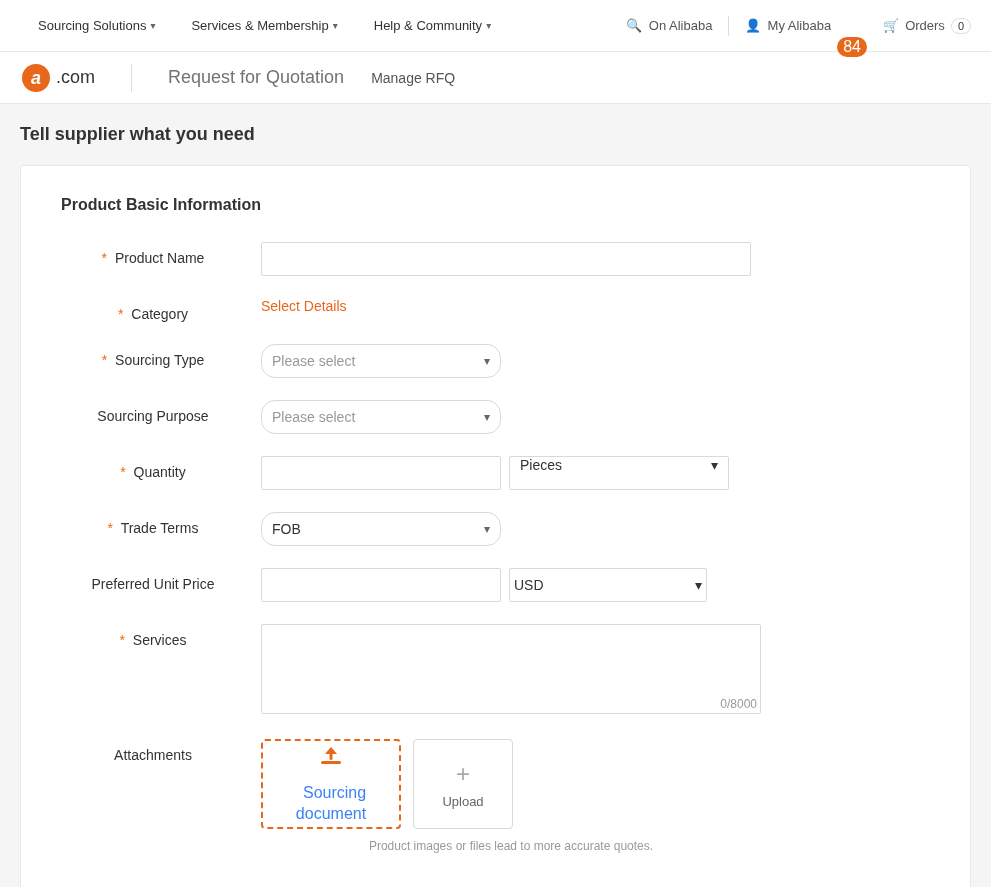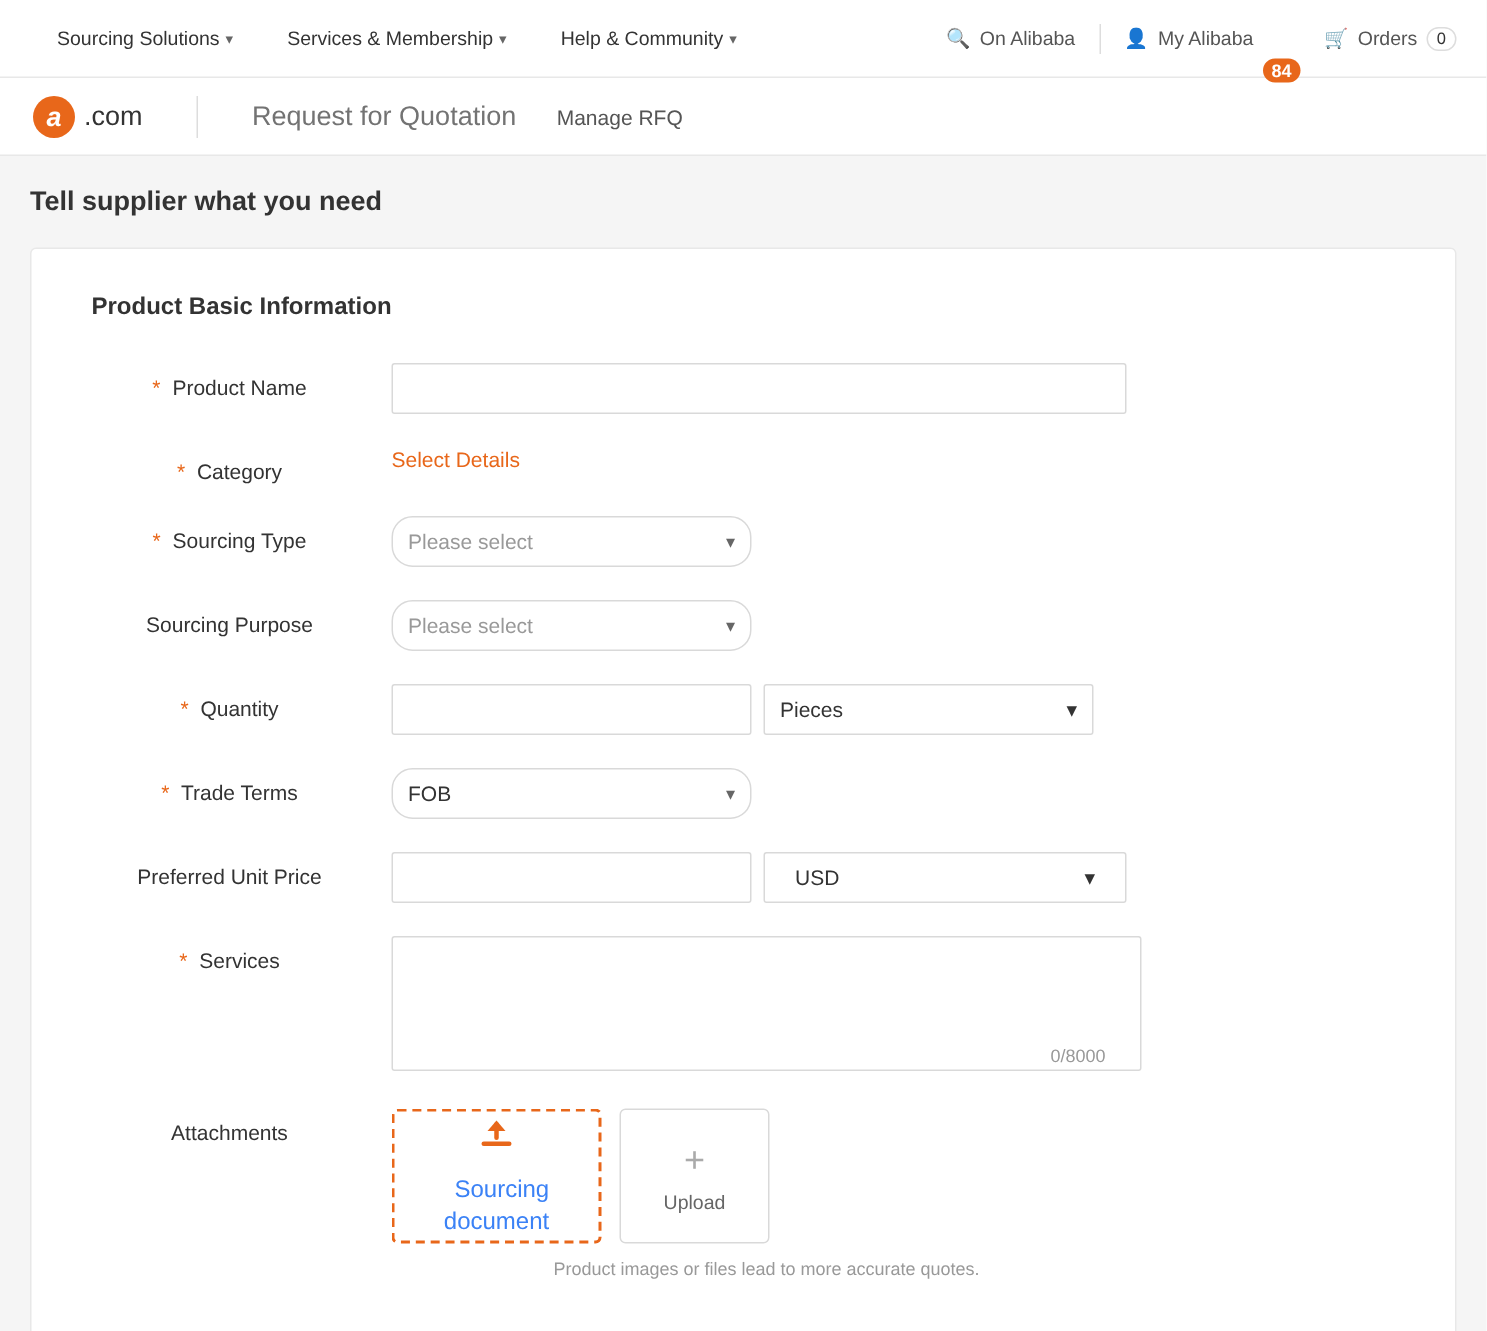--- a/index.html
+++ b/index.html
@@ -39,22 +39,22 @@
       gap: 16px;
     }
     .nav-search { display: flex; align-items: center; gap: 6px; color: #555; font-size: 13px; cursor: pointer; }
     .nav-divider { width: 1px; height: 20px; background: #ddd; }
     .nav-myalibaba { display: flex; align-items: center; gap: 6px; font-size: 13px; color: #555; cursor: pointer; }
     .badge {
       background: #e8671a;
       color: #fff;
       border-radius: 10px;
       padding: 1px 6px;
-      font-size: 12px;
-      font-weight: bold;
+      font-size: 16px;
+      font-weight: normal;
       margin-top: 42px;
     }
     .nav-orders { display: flex; align-items: center; gap: 6px; font-size: 13px; color: #555; cursor: pointer; }
     .orders-badge {
       background: #fff;
       color: #333;
       border: 1px solid #ddd;
       border-radius: 10px;
       padding: 1px 6px;
       font-size: 11px;
@@ -180,21 +180,20 @@
       height: 34px;
       border: 1px solid #d9d9d9;
       border-radius: 2px;
       padding: 0 10px;
       font-size: 14px;
       color: #333;
       outline: none;
     }
     .unit-select {
       display: flex;
-      align-items: center;
       width: 220px;
       height: 34px;
       border: 1px solid #d9d9d9;
       border-radius: 2px;
       padding: 0 10px;
       font-size: 14px;
       color: #333;
       background: #fff;
       cursor: pointer;
       justify-content: space-between;
@@ -212,25 +211,25 @@
       border: 1px solid #d9d9d9;
       border-radius: 2px;
       padding: 0 10px;
       font-size: 14px;
       color: #333;
       outline: none;
     }
     .currency-select {
       display: flex;
       align-items: center;
-      width: 242px;
-      height: 34px;
-      border: 1px solid #d9d9d9;
-      border-radius: 2px;
-      padding: 0 20px;
+      width: 198px;
+      height: 34px;
+      border: 1px solid #d9d9d9;
+      border-radius: 2px;
+      padding: 0 4px;
       font-size: 14px;
       color: #333;
       background: #fff;
       cursor: pointer;
       justify-content: space-between;
       text-align: right;
     }
 
     
     .details-textarea {
@@ -242,21 +241,21 @@
       padding: 8px 10px;
       font-size: 14px;
       color: #333;
       resize: none;
       outline: none;
     }
     .details-wrapper { position: relative; max-width: 500px; }
     .char-count {
       position: absolute;
       bottom: 6px;
-      right: 24px;
+      right: 4px;
       font-size: 12px;
       color: #999;
     }
 
     
     .attachments-row {
       display: flex;
       gap: 12px;
       align-items: flex-start;
     }

